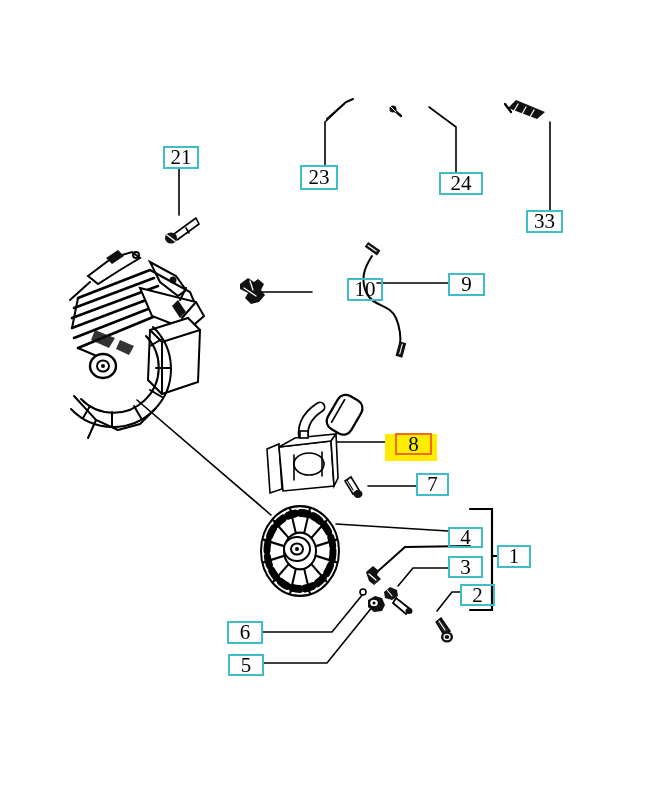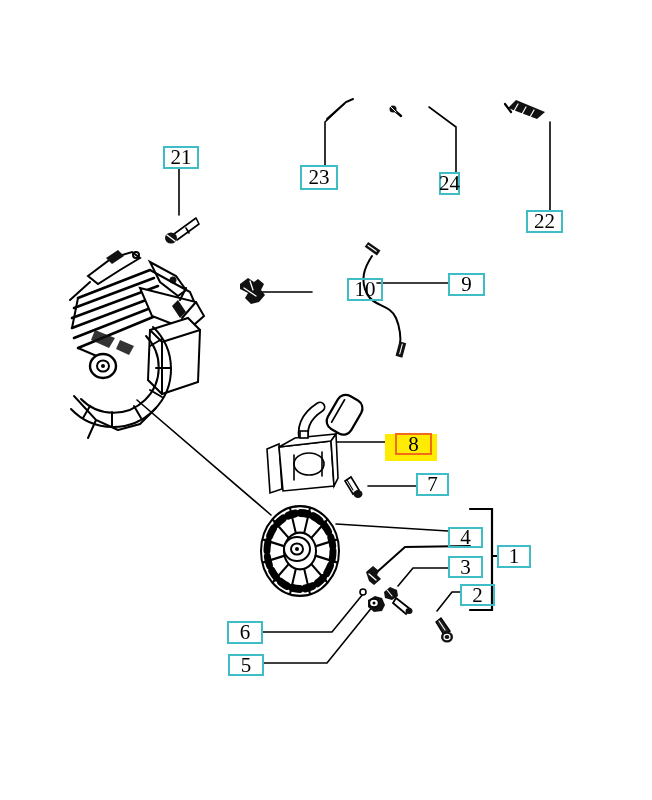--- a/index.html
+++ b/index.html
@@ -184,23 +184,23 @@
 
     </g>
   </svg>
 
   <div class="hl-under" style="left:385px;top:434px;width:52px;height:27px;"></div>
 
   <div class="callout" style="left:163px;top:146px;width:36px;height:23px;">21</div>
 
   <div class="callout" style="left:300px;top:165px;width:38px;height:25px;">23</div>
 
-  <div class="callout" style="left:439px;top:172px;width:21px;height:23px;">24</div>
-
-  <div class="callout" style="left:526px;top:210px;width:37px;height:23px;">22</div>
+  <div class="callout" style="left:439px;top:172px;width:44px;height:23px;">24</div>
+
+  <div class="callout" style="left:526px;top:210px;width:37px;height:23px;">33</div>
 
   <div class="callout" style="left:312px;top:278px;width:36px;height:23px;margin-left:35px;">10</div>
 
   <div class="callout" style="left:448px;top:273px;width:37px;height:23px;">9</div>
 
   <div class="callout hl" style="left:395px;top:433px;width:37px;height:22px;">8</div>
 
   <div class="callout" style="left:416px;top:473px;width:33px;height:23px;">7</div>
 
   <div class="callout" style="left:448px;top:527px;width:35px;height:21px;">4</div>

